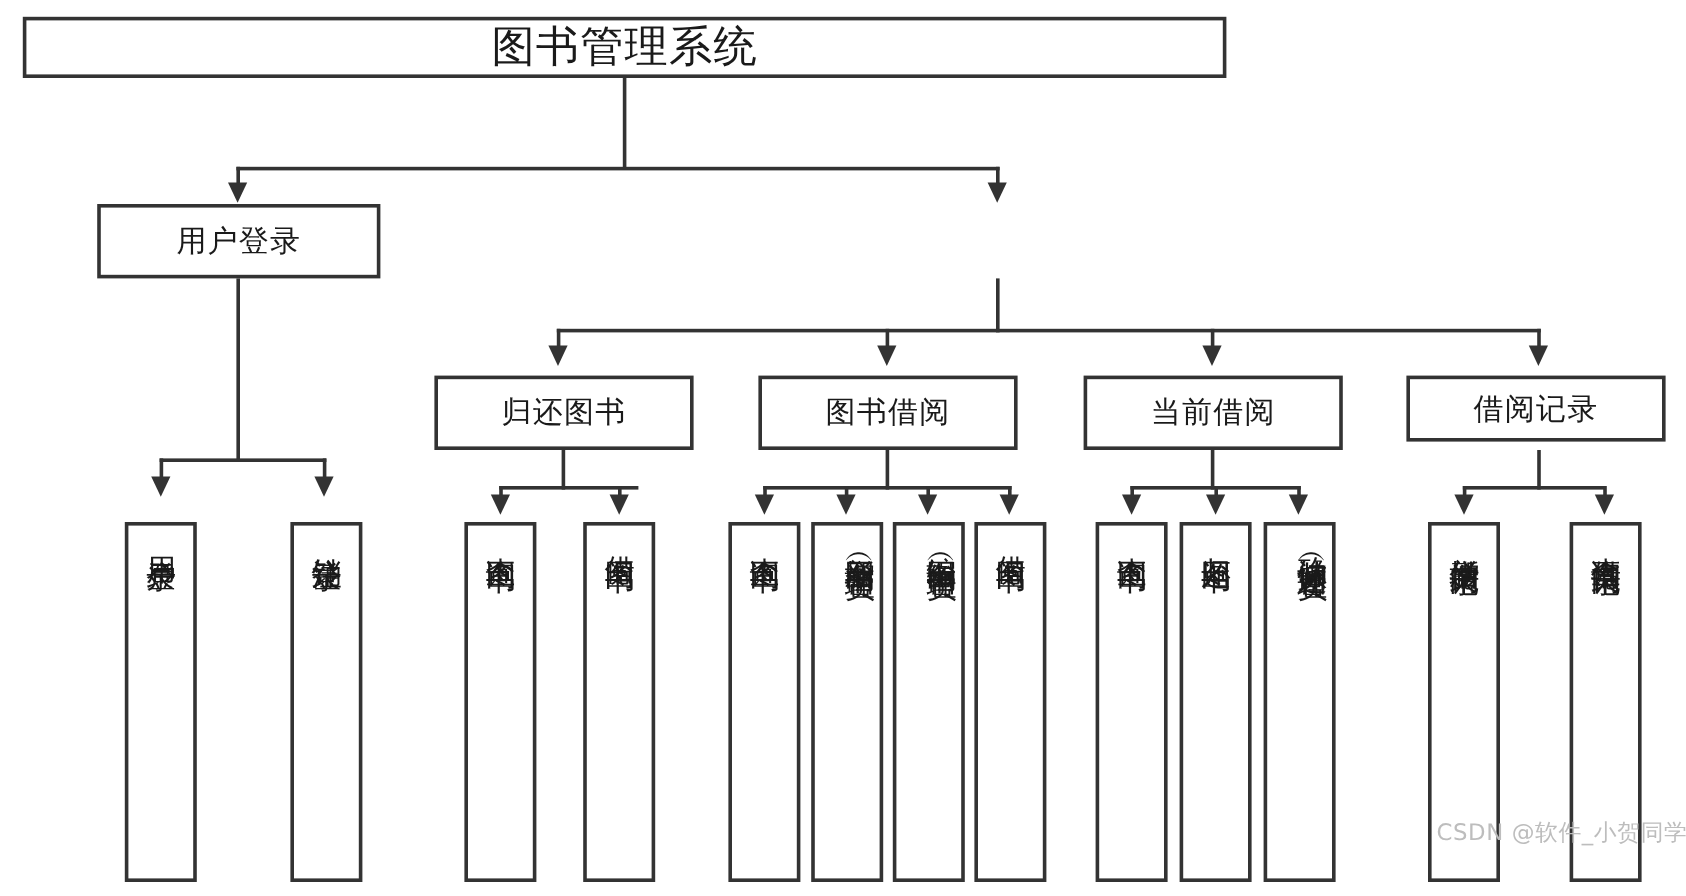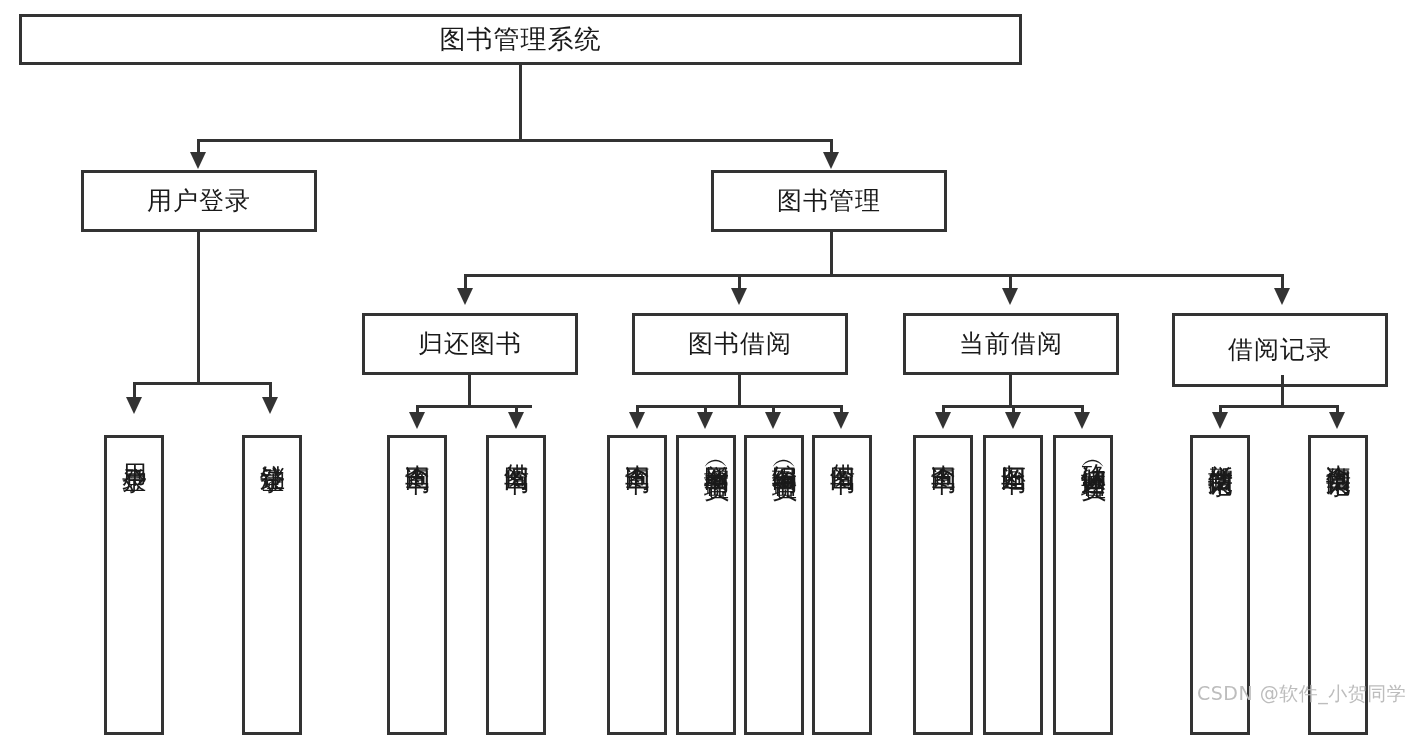--- a/index.html
+++ b/index.html
@@ -40,21 +40,21 @@
     letter-spacing: 2px;
     padding-top: 6px;
     padding-bottom: 6px;
     align-items: flex-start;
     justify-content: flex-start;
   }
   .node-v.center-v {
     align-items: center;
   }
   .root-node {
-    font-size: 26px;
+    font-size: 36px;
   }
   .conn {
     position: absolute;
     background: #333333;
   }
   .conn-v { width: 3px; }
   .conn-h { height: 3px; }
   .arrow {
     position: absolute;
     width: 0;
@@ -82,21 +82,20 @@
 
   <div class="conn conn-h" style="left:197px; top:139px; width:636px; height:3px;"></div>
 
   <div class="conn conn-v" style="left:197px; top:139px; width:3px; height:20px;"></div>
   <div class="arrow" style="left:190px; top:152px;"></div>
 
   <div class="conn conn-v" style="left:830px; top:139px; width:3px; height:20px;"></div>
   <div class="arrow" style="left:823px; top:152px;"></div>
 
   <div class="node node-h" style="left:81px; top:170px; width:236px; height:62px;">用户登录</div>
-  <div class="node node-h" style="left:711px; top:170px; width:236px; height:62px;">图书管理</div>
 
   <div class="conn conn-v" style="left:197px; top:232px; width:3px; height:153px;"></div>
   <div class="conn conn-h" style="left:133px; top:382px; width:139px; height:3px;"></div>
   <div class="conn conn-v" style="left:133px; top:382px; width:3px; height:20px;"></div>
   <div class="arrow" style="left:126px; top:397px;"></div>
   <div class="conn conn-v" style="left:269px; top:382px; width:3px; height:20px;"></div>
   <div class="arrow" style="left:262px; top:397px;"></div>
 
   <div class="conn conn-v" style="left:830px; top:232px; width:3px; height:45px;"></div>
   <div class="conn conn-h" style="left:464px; top:274px; width:820px; height:3px;"></div>
@@ -105,21 +104,21 @@
   <div class="conn conn-v" style="left:738px; top:274px; width:3px; height:22px;"></div>
   <div class="arrow" style="left:731px; top:288px;"></div>
   <div class="conn conn-v" style="left:1009px; top:274px; width:3px; height:22px;"></div>
   <div class="arrow" style="left:1002px; top:288px;"></div>
   <div class="conn conn-v" style="left:1281px; top:274px; width:3px; height:22px;"></div>
   <div class="arrow" style="left:1274px; top:288px;"></div>
 
   <div class="node node-h" style="left:362px; top:313px; width:216px; height:62px;">归还图书</div>
   <div class="node node-h" style="left:632px; top:313px; width:216px; height:62px;">图书借阅</div>
   <div class="node node-h" style="left:903px; top:313px; width:216px; height:62px;">当前借阅</div>
-  <div class="node node-h" style="left:1172px; top:313px; width:216px; height:74px;">借阅记录</div>
+  <div class="node node-h" style="left:1172px; top:313px; width:216px; height:55px;">借阅记录</div>
 
   <div class="conn conn-v" style="left:468px; top:375px; width:3px; height:33px;"></div>
   <div class="conn conn-h" style="left:416px; top:405px; width:116px; height:3px;"></div>
   <div class="conn conn-v" style="left:416px; top:405px; width:3px; height:12px;"></div>
   <div class="arrow" style="left:409px; top:412px;"></div>
   <div class="conn conn-v" style="left:515px; top:405px; width:3px; height:12px;"></div>
   <div class="arrow" style="left:508px; top:412px;"></div>
 
   <div class="conn conn-v" style="left:738px; top:375px; width:3px; height:33px;"></div>
   <div class="conn conn-h" style="left:636px; top:405px; width:207px; height:3px;"></div>

